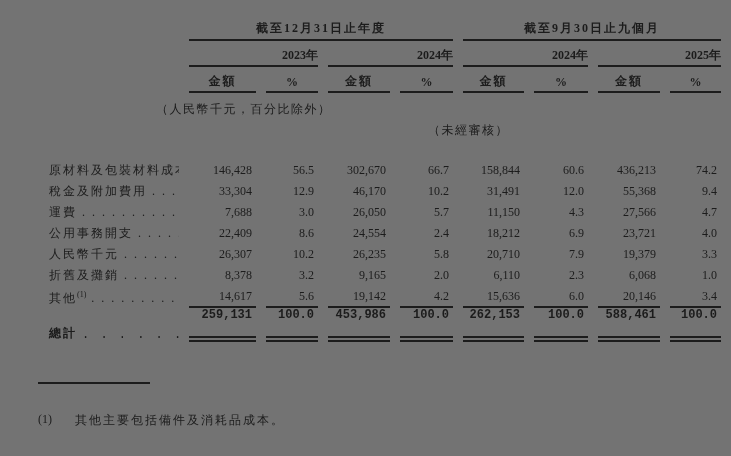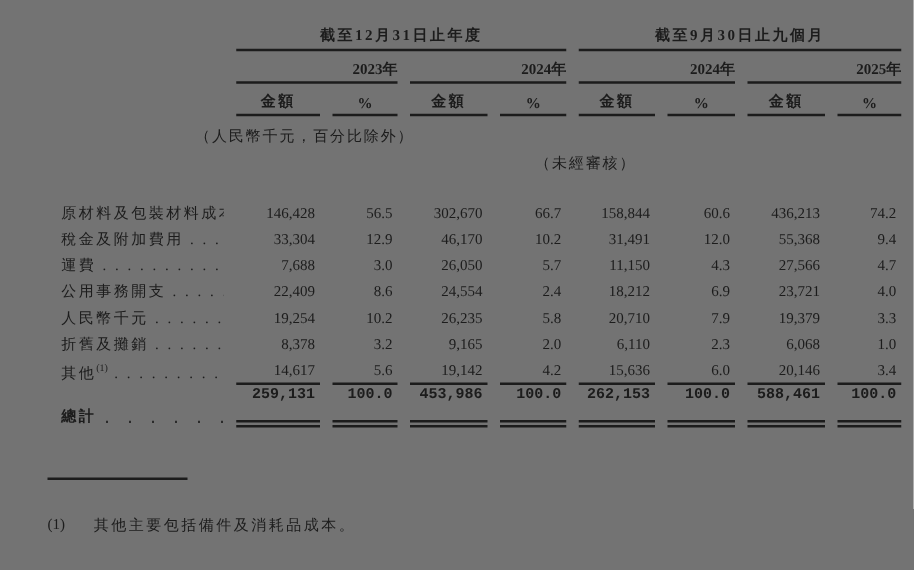--- a/index.html
+++ b/index.html
@@ -271,21 +271,21 @@
     </tr>
 
     <tr class="r-data">
       <td class="lbl">
             <div class="lblflex">
         <span class="cjk">人民幣千元</span>
         <span class="leader">. . . . . . . . . . . . . . . . . . . . . . . .</span>
             </div>
           </td>
       <td class="num pad">
-            <div class="seg">19,254</div>
+            <div class="seg">26,307</div>
           </td>
       <td class="num pad">
             <div class="seg">10.2</div>
           </td>
       <td class="num pad">
             <div class="seg">26,235</div>
           </td>
       <td class="num pad">
             <div class="seg">5.8</div>
           </td>

